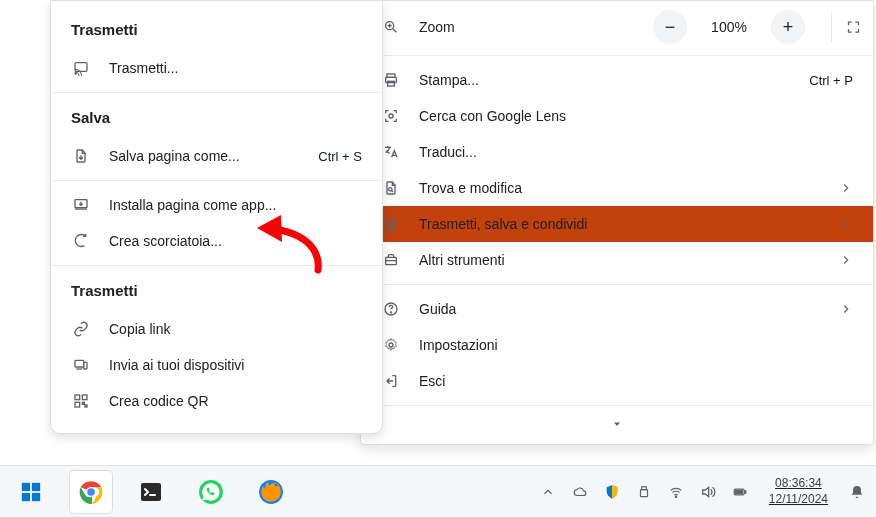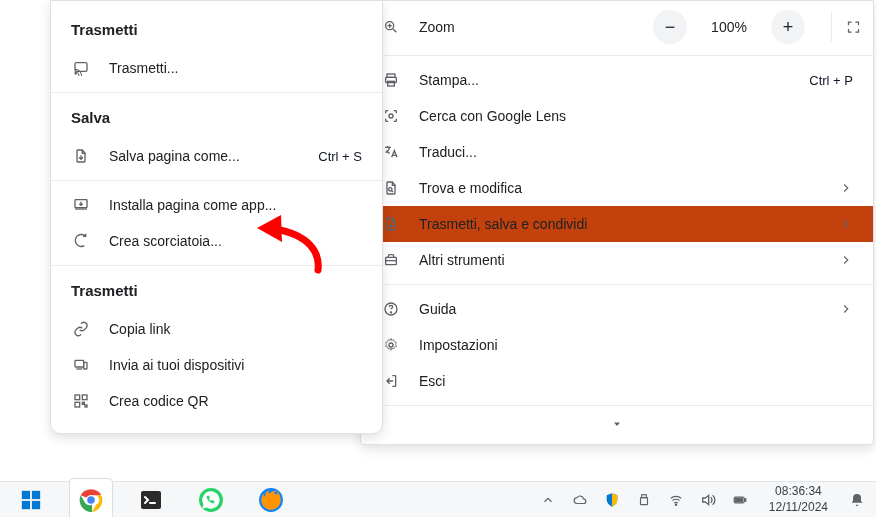--- a/index.html
+++ b/index.html
@@ -99,27 +99,28 @@
       position: absolute;
       top: 205px;
       left: 255px;
       z-index: 10;
       pointer-events: none;
     }
     
     .taskbar {
       position: absolute;
       left: 0; right: 0; bottom: 0;
-      height: 36px;
+      height: 52px;
       background: #f6f7f9;
       border-top: 1px solid #e3e4e6;
       display: flex;
       align-items: center;
       padding: 0 10px;
       gap: 18px;
+      text-decoration: underline;
     }
     .taskbar .app {
       width: 42px; height: 42px; border-radius: 4px;
       display:flex; align-items:center; justify-content:center;
     }
     .taskbar .app.active { background: #fff; box-shadow: 0 0 0 1px #dcdde0; }
     .taskbar-spacer { flex: 1; }
     .tray {
       display:flex; align-items:center; gap: 14px;
       color: #3c4043;

